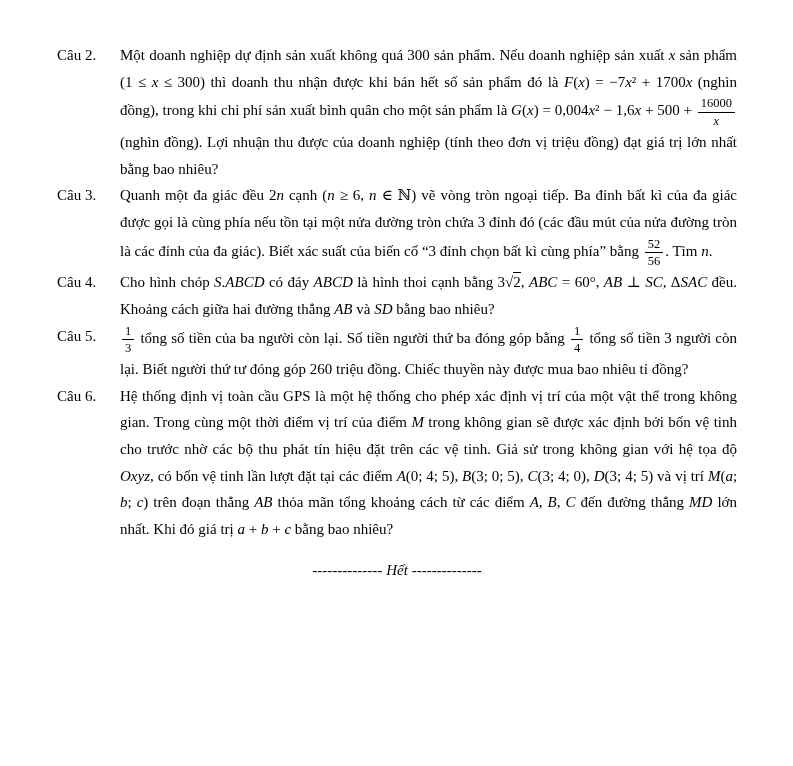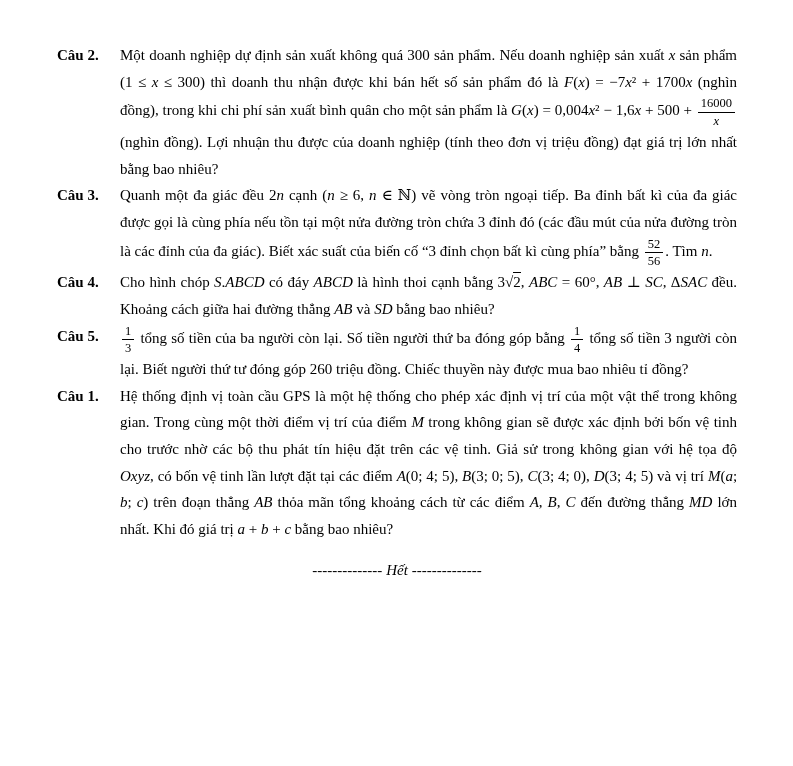--- a/index.html
+++ b/index.html
@@ -14,21 +14,21 @@
   }
   .doc {
     padding: 42px 56px 0 57px;
   }
   .q-row {
     display: grid;
     grid-template-columns: 63px 1fr;
     align-items: start;
   }
   .q-label {
-    font-weight: bold;
+    font-weight: normal;
     line-height: 1.78;
   }
   .q-body {
     text-align: justify;
     line-height: 1.78;
   }
   .it { font-style: italic; }
   .math { white-space: normal; }
   .mvar { font-style: italic; }
   .mop { font-style: normal; }
@@ -87,20 +87,20 @@
         <div class="q-label">Câu 5.</div>
         <div class="q-body"><span class="frac">
             <span class="num"><span class="mop">1</span></span>
             <span class="den"><span class="mop">3</span></span>
           </span><span> tổng số tiền của ba người còn lại. Số tiền người thứ ba đóng góp bằng </span><span class="frac">
             <span class="num"><span class="mop">1</span></span>
             <span class="den"><span class="mop">4</span></span>
           </span><span> tổng số tiền 3 người còn lại. Biết người thứ tư đóng góp 260 triệu đồng. Chiếc thuyền này được mua bao nhiêu tỉ đồng?</span></div>
       </div>
       <div class="q-row">
-        <div class="q-label">Câu 1.</div>
+        <div class="q-label">Câu 6.</div>
         <div class="q-body"><span>Hệ thống định vị toàn cầu GPS là một hệ thống cho phép xác định vị trí của một vật thể trong không gian. Trong cùng một thời điểm vị trí của điểm </span><span class="math"><span class="mvar">M</span></span><span> trong không gian sẽ được xác định bởi bốn vệ tinh cho trước nhờ các bộ thu phát tín hiệu đặt trên các vệ tinh. Giả sử trong không gian với hệ tọa độ </span><span class="math"><span class="mvar">Oxyz</span></span><span>, có bốn vệ tinh lần lượt đặt tại các điểm </span><span class="math"><span class="mvar">A</span><span class="mop">(0; 4; 5)</span></span><span>, </span><span class="math"><span class="mvar">B</span><span class="mop">(3; 0; 5)</span></span><span>, </span><span class="math"><span class="mvar">C</span><span class="mop">(3; 4; 0)</span></span><span>, </span><span class="math"><span class="mvar">D</span><span class="mop">(3; 4; 5)</span></span><span> và vị trí </span><span class="math"><span class="mvar">M</span><span class="mop">(</span><span class="mvar">a</span><span class="mop">; </span><span class="mvar">b</span><span class="mop">; </span><span class="mvar">c</span><span class="mop">)</span></span><span> trên đoạn thẳng </span><span class="math"><span class="mvar">AB</span></span><span> thỏa mãn tổng khoảng cách từ các điểm </span><span class="math"><span class="mvar">A</span></span><span>, </span><span class="math"><span class="mvar">B</span></span><span>, </span><span class="math"><span class="mvar">C</span></span><span> đến đường thẳng </span><span class="math"><span class="mvar">MD</span></span><span> lớn nhất. Khi đó giá trị </span><span class="math"><span class="mvar">a</span><span class="mop"> + </span><span class="mvar">b</span><span class="mop"> + </span><span class="mvar">c</span></span><span> bằng bao nhiêu?</span></div>
       </div>
     </div>
   <div class="footer">
     <span>--------------</span><span class="it">Hết</span><span>--------------</span>
   </div>
 </div>
 
 </body></html>

